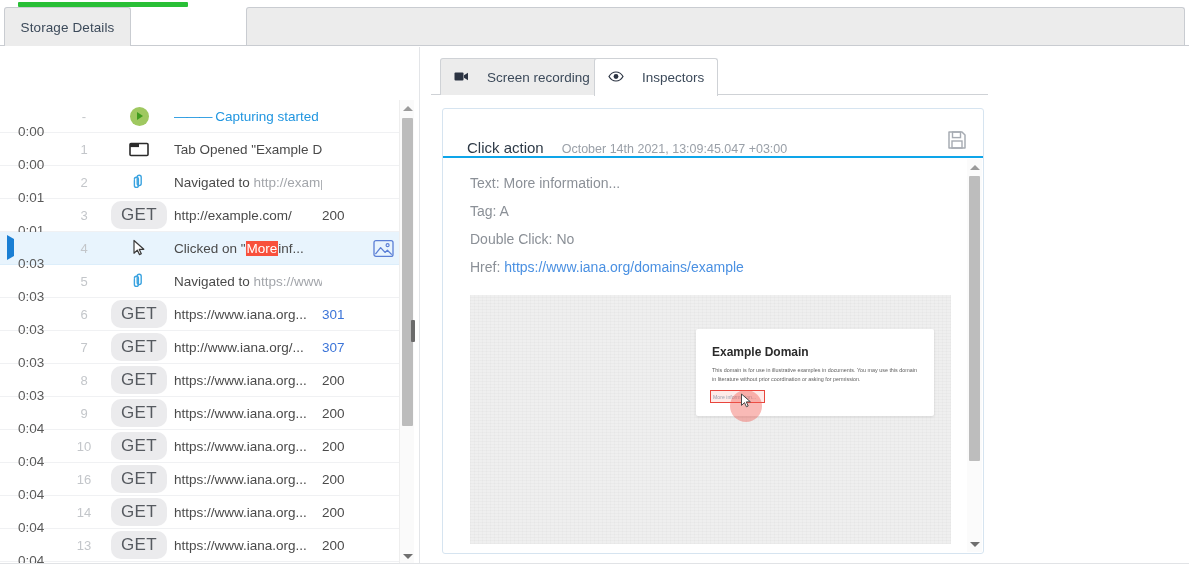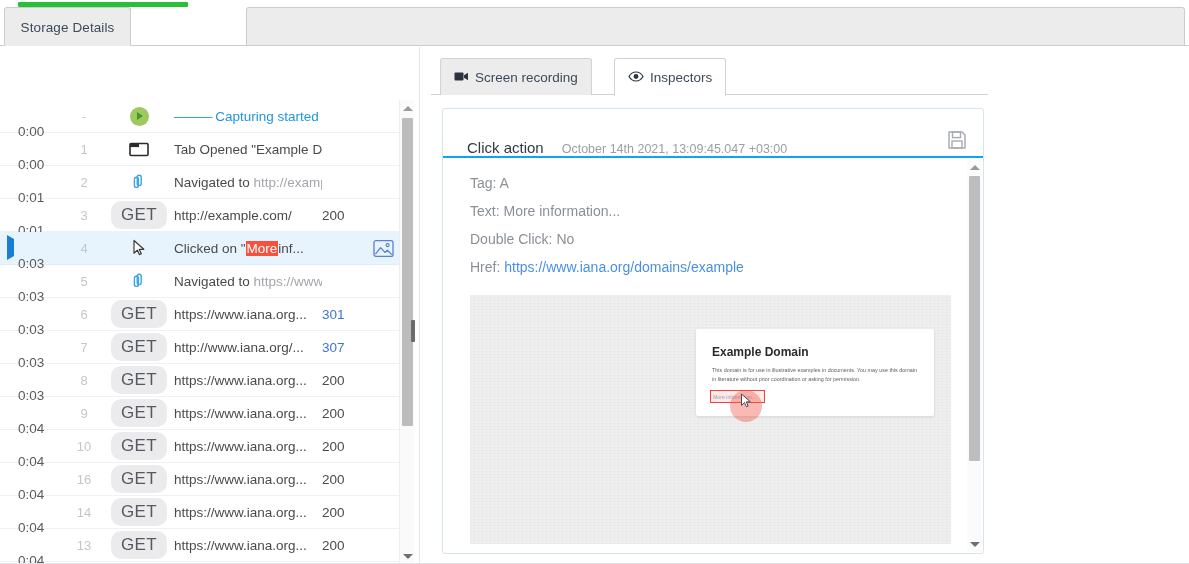--- a/index.html
+++ b/index.html
@@ -161,30 +161,30 @@
   
   .right-pane {
     position: absolute; left: 425px; top: 47px; right: 0; bottom: 0; background: #fff;
   }
   .rtabstrip {
     position: absolute; left: 6px; top: 11px; right: 6px; height: 37px;
     border-bottom: 1px solid #cfd2d6;
   }
   .rtab {
     position: absolute; top: 0; height: 37px;
-    display: flex; align-items: center; gap: 6px; padding: 0 13px;
+    display: flex; align-items: center; gap: 18px; padding: 0 13px;
     font-size: 13.5px; color: #3c4a5a;
     border: 1px solid #cfd2d6; border-bottom: none;
     border-top-left-radius: 3px; border-top-right-radius: 3px;
     cursor: pointer; user-select: none;
   }
   .rtab.inactive { background: #ececec; }
   .rtab.active { background: #fff; height: 38px; }
   #rtab-screen { left: 9px; }
-  #rtab-inspect { left: 163px; margin-left: 20px; }
+  #rtab-inspect { left: 163px; }
 
   .insp-card {
     position: absolute; left: 17px; top: 61px; right: 10px; bottom: 10px;
     border: 1px solid #d6e4f0; border-radius: 3px; background: #fff;
     overflow: hidden;
   }
   .insp-head {
     height: 49px; border-bottom: 2px solid #0ea5e9;
     display: flex; align-items: flex-end; padding: 0 14px 0 24px;
   }
@@ -557,26 +557,26 @@
             <path d="M4 4h13l3 3v13H4Z" fill="none" stroke="#a7acb3" stroke-width="1.5" stroke-linejoin="round"></path>
             <rect x="7.5" y="4" width="8" height="5.6" fill="none" stroke="#a7acb3" stroke-width="1.4"></rect>
             <rect x="7" y="13" width="10" height="7" fill="none" stroke="#a7acb3" stroke-width="1.4"></rect>
           </svg>
         </span>
       </div>
 
       <div class="insp-body">
         <div class="fields-wrap">
           <div class="field">
+            <span>Text:</span>
+            <span class="val">More information...</span>
+          </div>
+          <div class="field">
             <span>Tag:</span>
             <span class="val">A</span>
-          </div>
-          <div class="field">
-            <span>Text:</span>
-            <span class="val">More information...</span>
           </div>
           <div class="field">
             <span>Double Click:</span>
             <span class="val">No</span>
           </div>
           <div class="field">
             <span>Href:</span>
             <span class="link">https://www.iana.org/domains/example</span>
           </div>
         </div>

